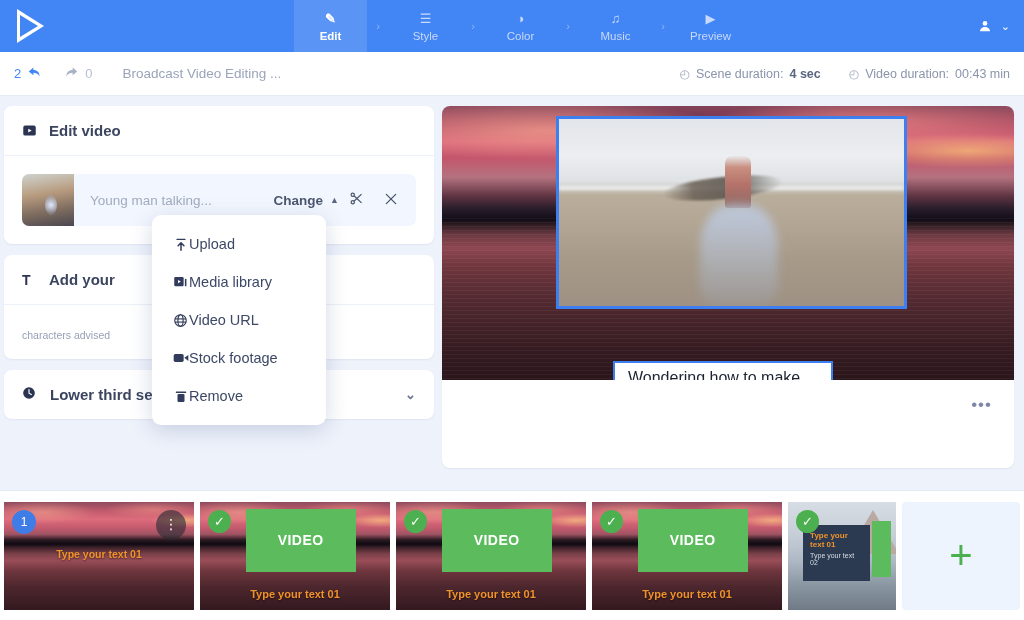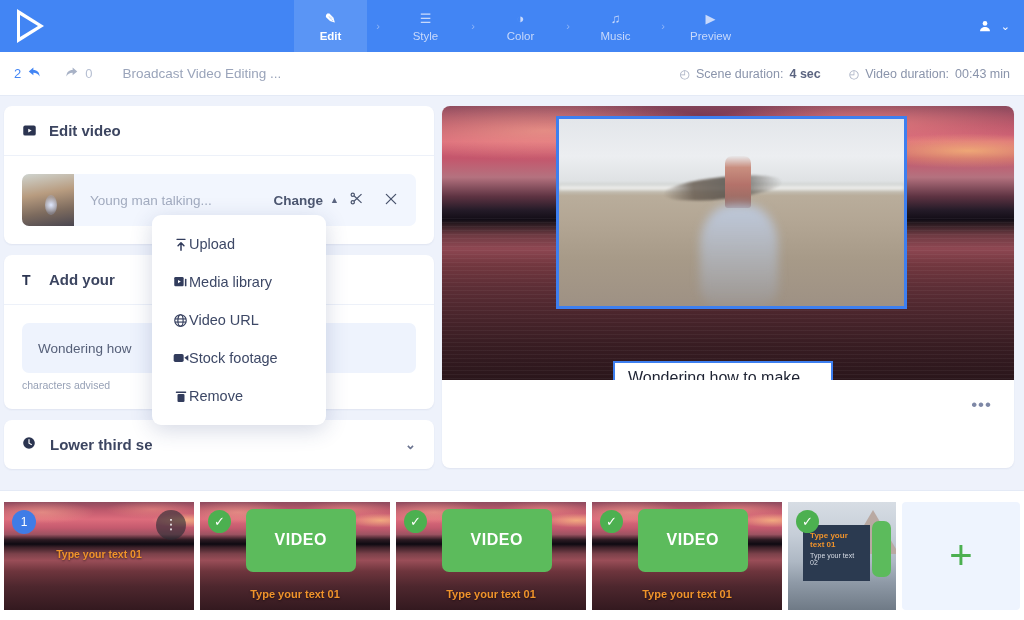--- a/index.html
+++ b/index.html
@@ -239,21 +239,21 @@
       linear-gradient(180deg,#d7dde4 0%,#c6ced8 30%,#aeb8c4 55%,#8e99a6 75%,#6f7a86 100%);
   }
   .snow-bg::after{
     content:""; position:absolute; left:55%; top:8%; width:0; height:0;
     border-left:26px solid transparent; border-right:26px solid transparent;
     border-bottom:44px solid #b9a9a2;
   }
   .green-block {
     position: absolute; background: #5cbb5c; display: flex;
     align-items: center; justify-content: center;
-    color: #fff; font-weight: bold; font-size: 16px; letter-spacing: .5px; border-radius: 7px;
+    color: #fff; font-weight: bold; font-size: 14px; letter-spacing: .5px;
   }
   .gb-mid { left: 24%; top: 7%; width: 58%; height: 58%; }
   .gb-right { left: 78%; top: 18%; width: 17%; height: 52%; }
   .thumb-cap {
     position: absolute; left: 0; right: 0; bottom: 10px; text-align: center;
     color: #f0932b; font-size: 11px; font-weight: bold;
     text-shadow: 0 1px 2px rgba(0,0,0,.5);
   }
   .thumb-cap.mid { bottom: 46%; font-size: 10.5px; }
   .badge-num {
@@ -394,23 +394,20 @@
         </div>
       </div>
     </div>
 
     <div class="card">
       <div class="card-head">
         <span class="hicon">T</span>
         <span>Add your</span>
       </div>
       <div class="card-body">
-        <div class="text-row">
-          <input class="text-input" value="Wondering how" style="">
-        </div>
         <div class="char-note">characters advised</div>
       </div>
     </div>
 
     <div class="card">
       <div class="collapse-head">
         <span class="hicon">
           <svg width="14" height="14" viewBox="0 0 24 24">
               <circle cx="12" cy="12" r="10" fill="#2b3450"></circle>
               <path d="M12 6v6.4l4 2.2" stroke="#fff" stroke-width="2" fill="none" stroke-linecap="round"></path>

